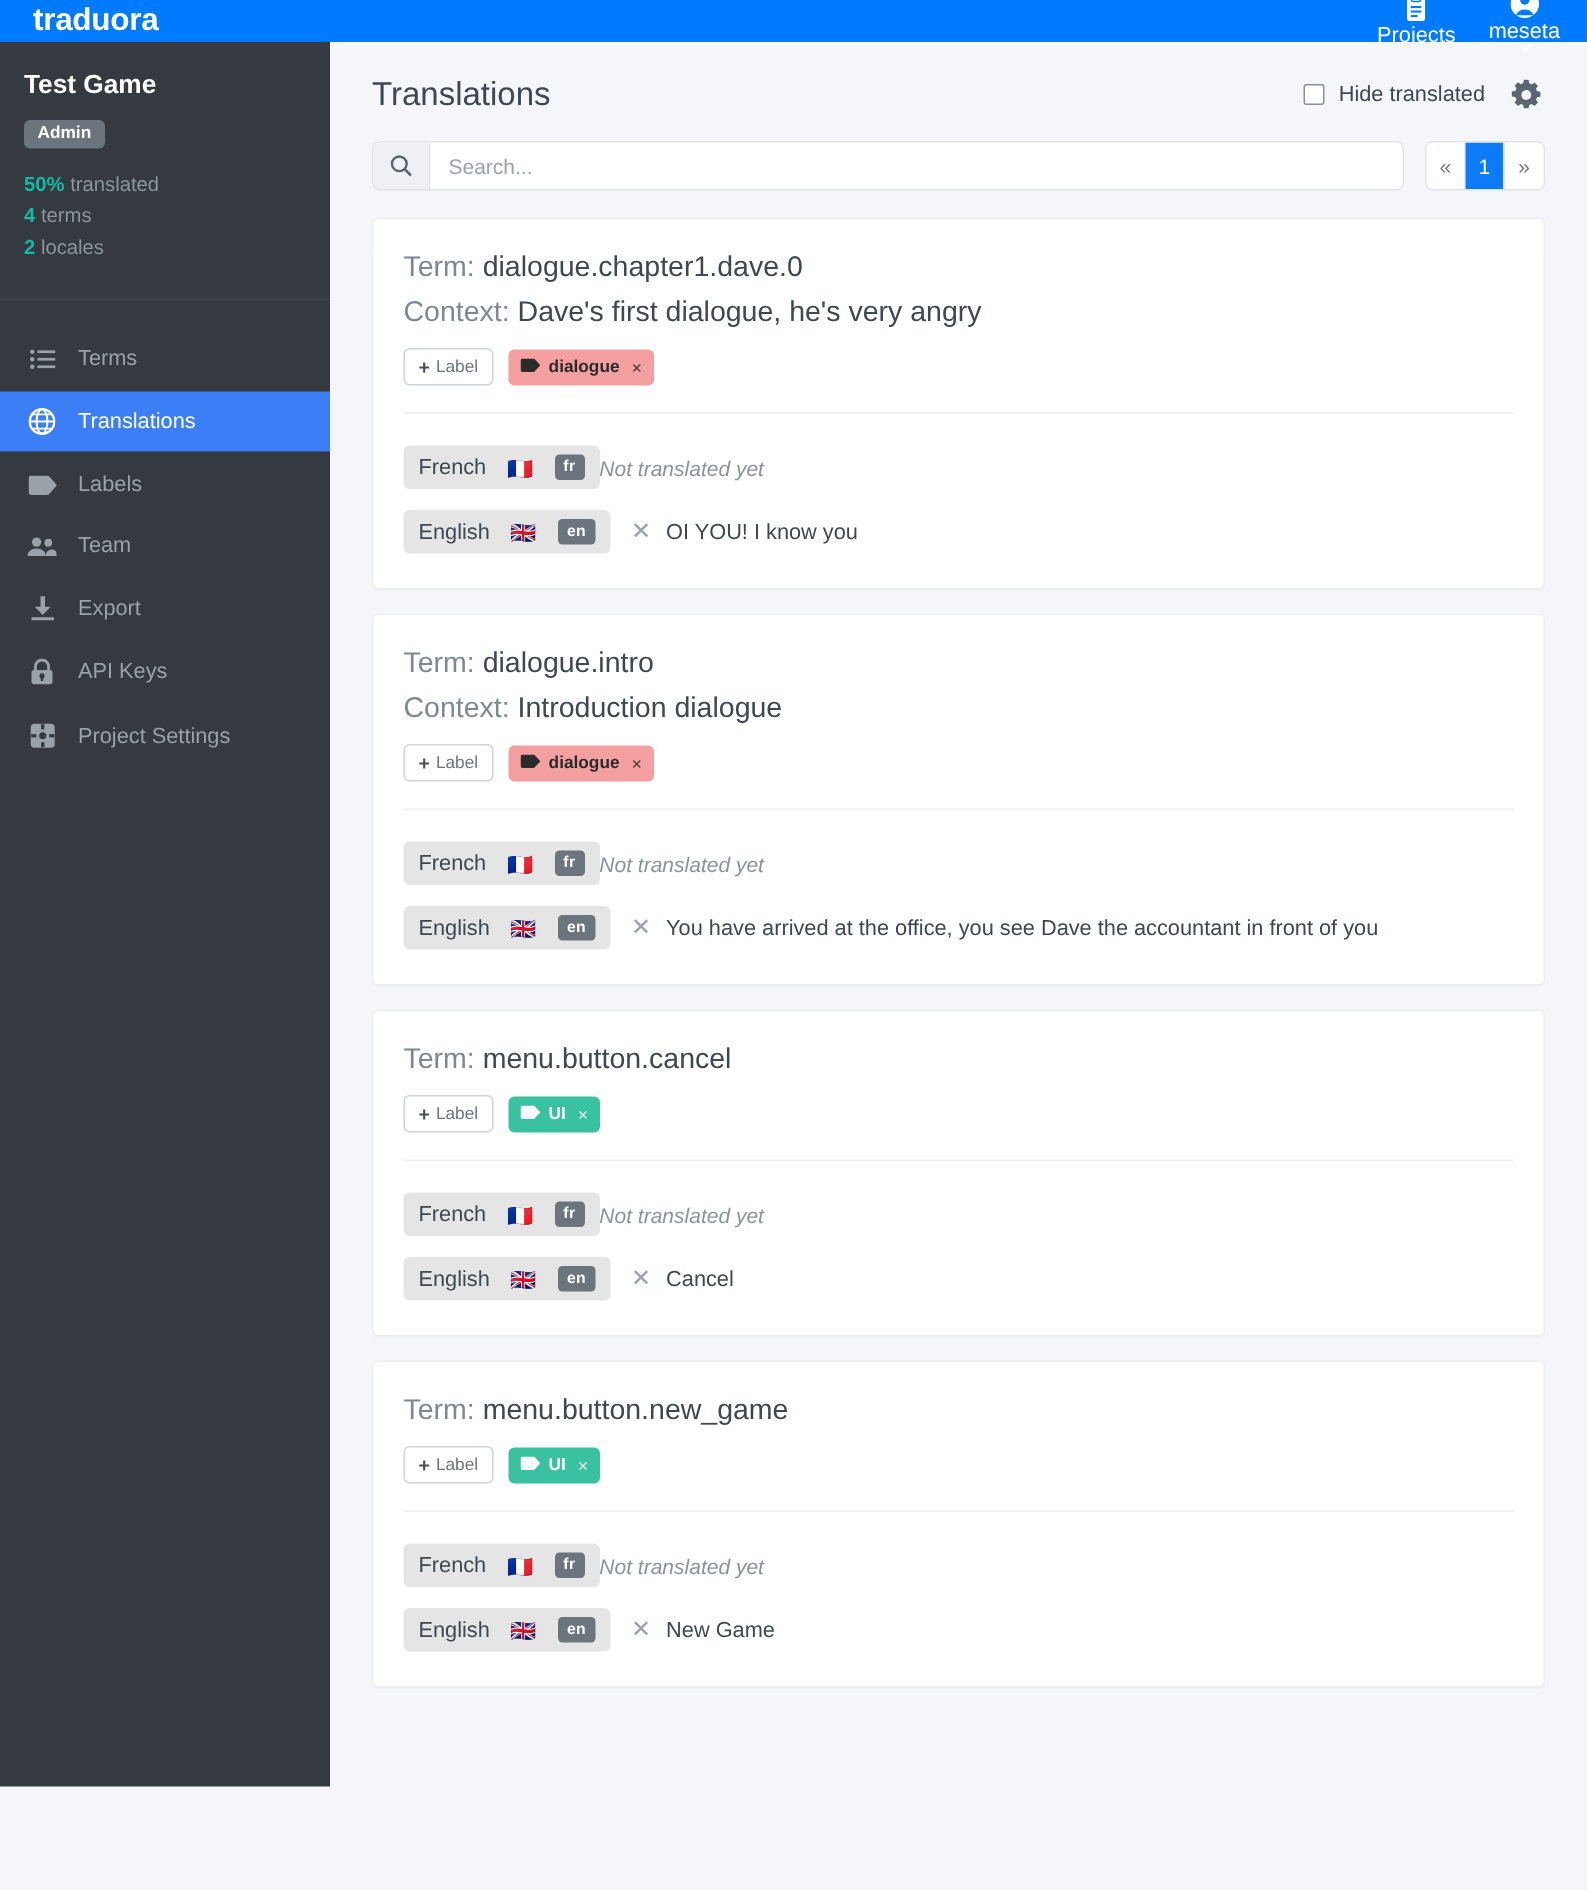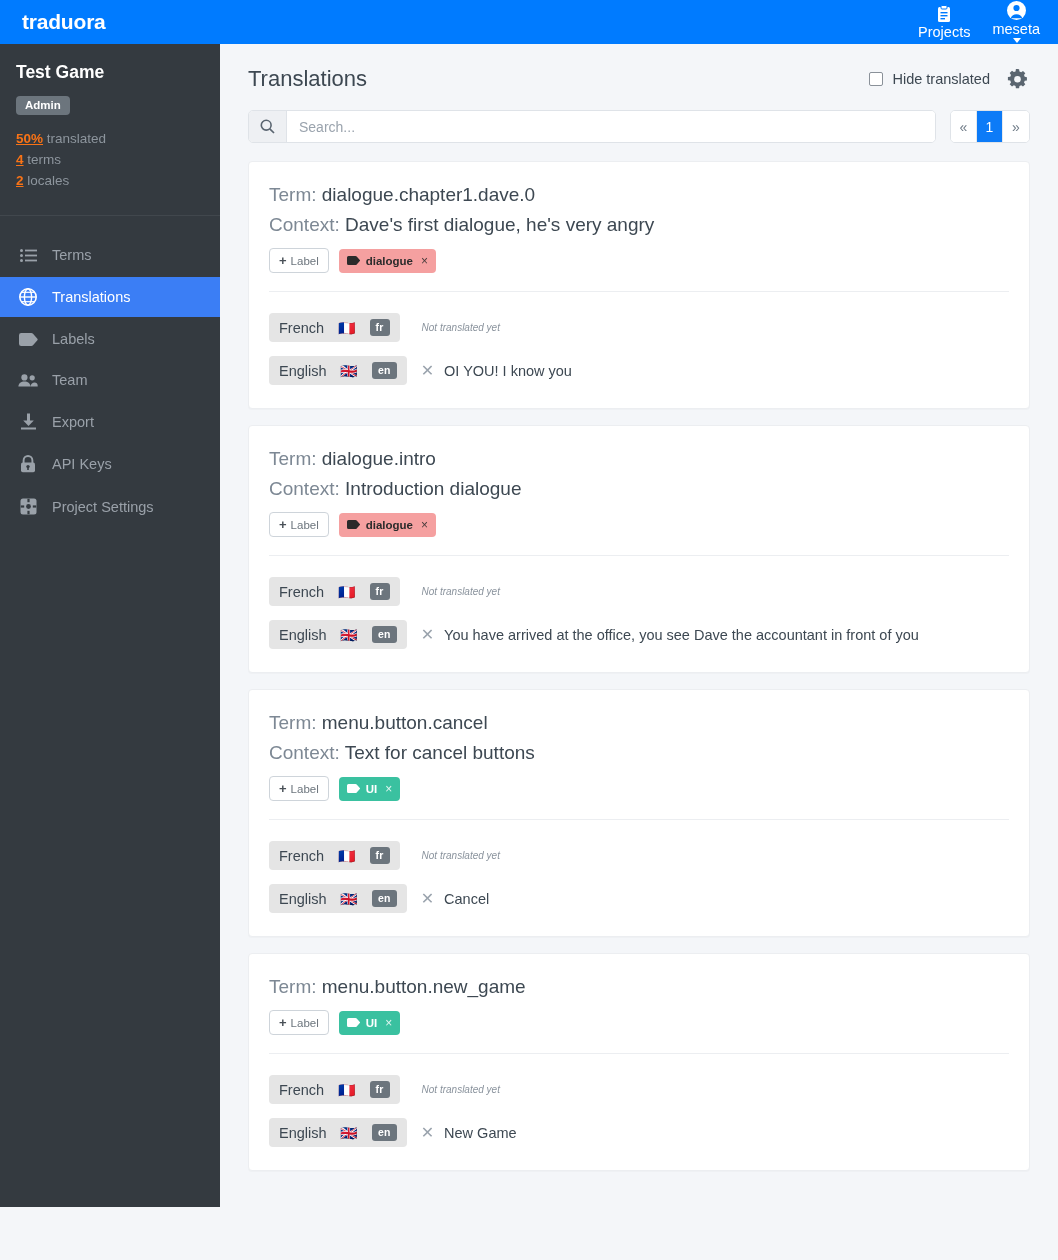--- a/index.html
+++ b/index.html
@@ -6,21 +6,21 @@
   html, body {
     width: 1058px;
     height: 1260px;
     font-family: "Liberation Sans", sans-serif;
     background: #f4f6f9;
     overflow: hidden;
   }
 
   
   .navbar {
-    height: 44px;
+    height: 28px;
     background: #007bff;
     display: flex;
     align-items: center;
     padding: 0 18px 0 22px;
     position: relative;
     z-index: 10;
   }
   .brand {
     color: #ffffff;
     font-size: 21px;
@@ -72,21 +72,21 @@
     display: inline-block;
     background: #6c757d;
     color: #ffffff;
     font-size: 11.5px;
     font-weight: 700;
     border-radius: 4px;
     padding: 3px 9px 4px 9px;
     margin-bottom: 13px;
   }
   .stat { font-size: 13.5px; line-height: 21px; color: #8d959d; }
-  .stat b { color: #f97316; font-weight: 700; text-decoration: underline; }
+  .stat b { color: #14b8a6; font-weight: 700; }
   .sidebar-div { height: 1px; background: #41474d; margin: 8px 0 0 0; }
 
   .nav-items { padding-top: 20px; }
   .nav-item {
     display: flex;
     align-items: center;
     gap: 14px;
     padding: 11px 0 11px 18px;
     color: #9aa1a9;
     font-size: 14.5px;
@@ -279,24 +279,23 @@
     font-size: 16px;
     margin: 0 10px 0 14px;
     cursor: pointer;
     line-height: 1;
   }
   .trans-value {
     font-size: 14.5px;
     color: #3d4852;
   }
   .trans-empty {
-    font-size: 10px;
+    font-size: 14px;
     color: #8a939d;
     font-style: italic;
-    margin-left: 22px;
   }
 </style>
 </head>
 <body>
 
 <div class="navbar">
   <div class="brand">traduora</div>
   <div class="nav-right">
     <div class="nav-link">
       <span>
@@ -559,24 +558,20 @@
           <span class="clear-x">✕</span>
           <div class="trans-value">You have arrived at the office, you see Dave the accountant in front of you</div>
         </div>
       </div>
 
       <div class="card">
         <div class="meta-line">
           <span class="meta-key">Term:</span>
           <span>menu.button.cancel</span>
         </div>
-        <div class="meta-line">
-          <span class="meta-key">Context:</span>
-          <span>Text for cancel buttons</span>
-        </div>
         <div class="tags-row">
           <div class="add-label">
             <span class="plus">+</span>
             <span>Label</span>
           </div>
           <div class="tag" style="background: rgb(58, 193, 160); color: rgb(255, 255, 255);">
             <span>
               <svg width="13" height="9" viewBox="0 0 13 9">
                   <path d="M0 1.5A1.5 1.5 0 0 1 1.5 0h7c.5 0 .9.2 1.2.6L12.8 4c.3.3.3.7 0 1l-3.1 3.4c-.3.4-.7.6-1.2.6h-7A1.5 1.5 0 0 1 0 7.5z" fill="currentColor"></path>
                 </svg>

